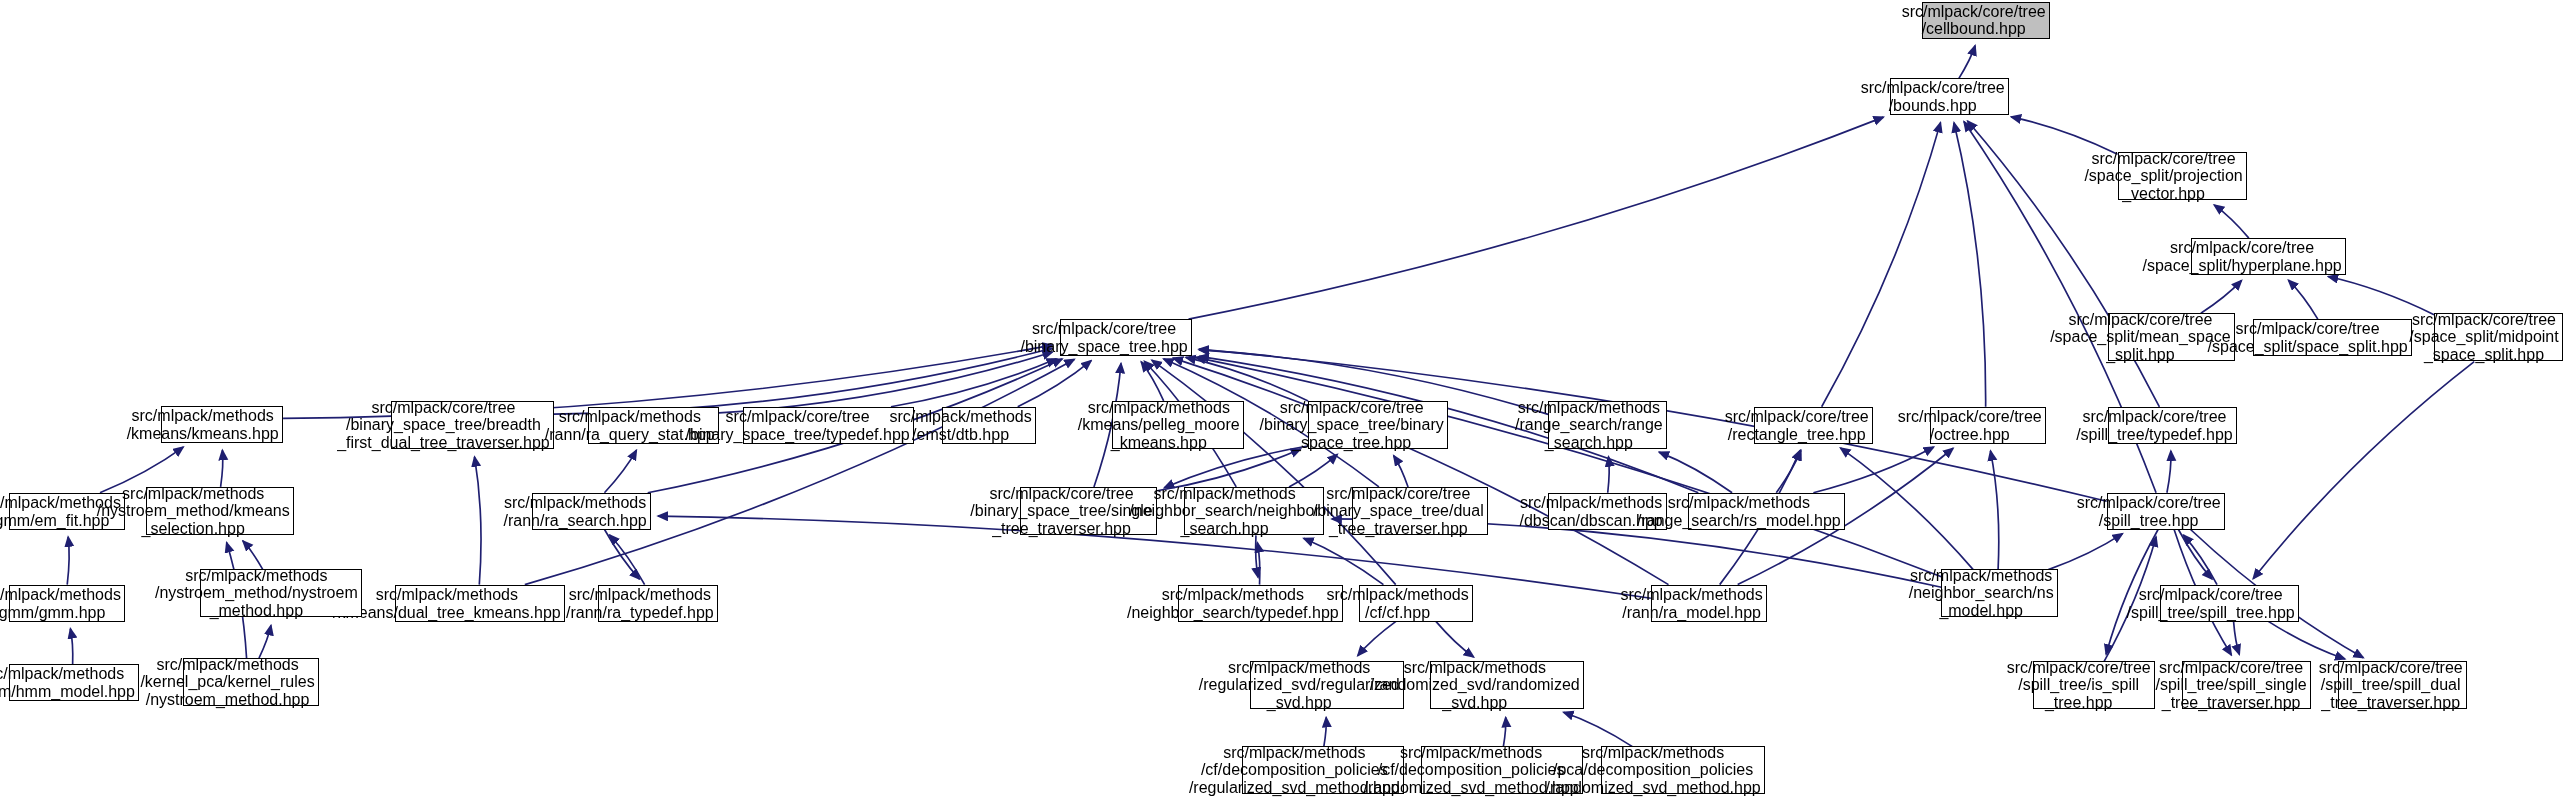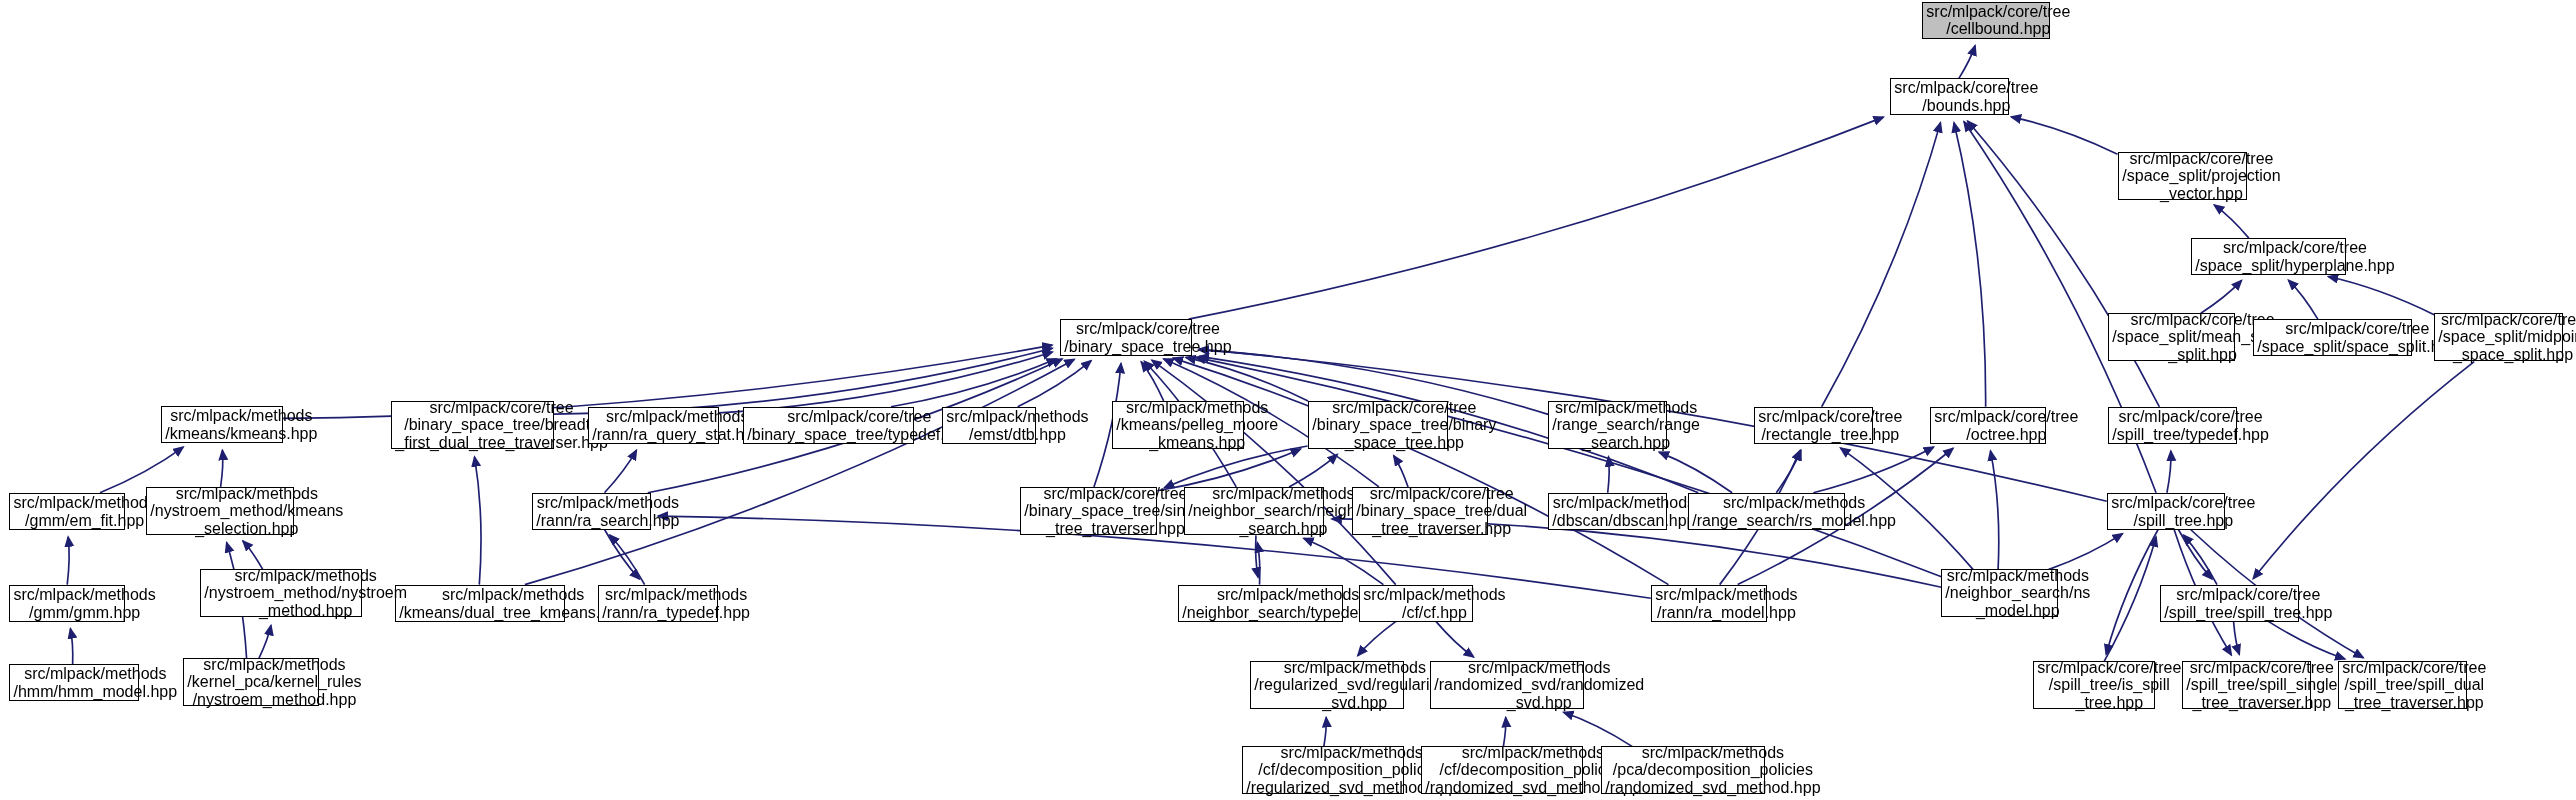--- a/index.html
+++ b/index.html
@@ -1,20 +1,20 @@
 <!DOCTYPE html>
 <html style="font-size:13.4px"><head>
 <meta charset="utf-8">
 <style>
   html,body{margin:0;padding:0;background:#ffffff;}
   body{font-family:"Liberation Sans", sans-serif;}
   #graph-root{position:relative;width:2576px;height:801px;background:#fff;overflow:hidden;}
   svg#edges{position:absolute;left:0;top:0;width:2576px;height:801px;}
   .node{position:absolute;box-sizing:border-box;border:1.3px solid #000;background:#fff;
-        display:flex;align-items:center;justify-content:flex-start;text-align:center;
+        display:flex;align-items:center;justify-content:flex-end;text-align:center;
         font-size:16px;line-height:17.5px;color:#000;letter-spacing:0px;}
   .node.highlight{background:#bfbfbf;}
   .node .lbl{display:block;white-space:pre;padding:0 3.3px;}
 </style>
 </head>
 <body>
 
 <div id="graph-root">
   <svg id="edges" xmlns="http://www.w3.org/2000/svg" viewBox="0 0 3085 959" width="2576" height="801">
       <defs>

